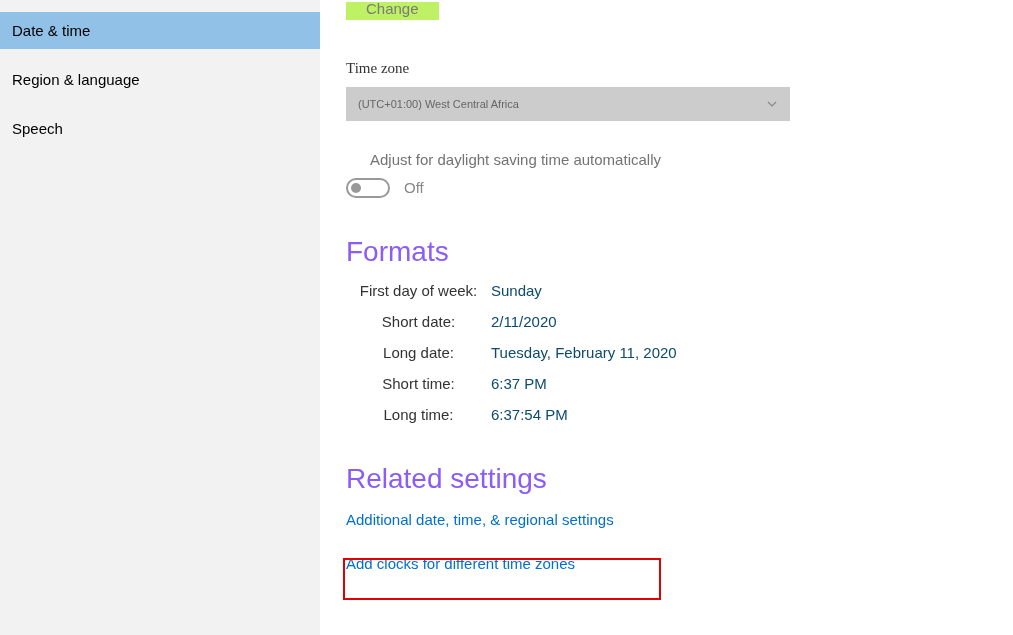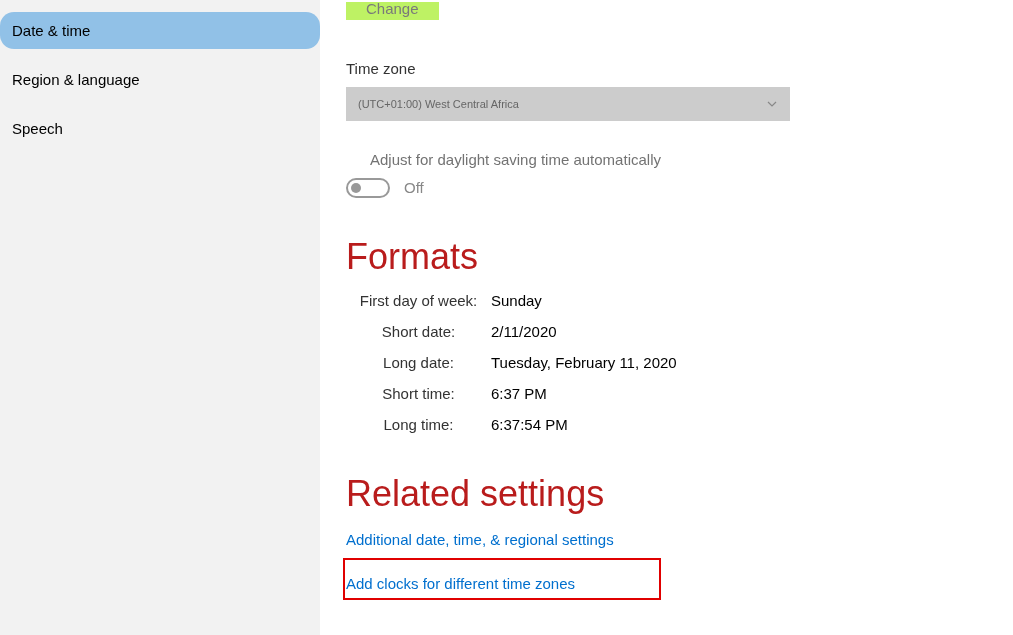--- a/index.html
+++ b/index.html
@@ -22,21 +22,20 @@
     }
     .sidebar-item {
       padding: 10px 12px;
       font-size: 15px;
       color: #000;
       cursor: pointer;
       margin-bottom: 12px;
     }
     .sidebar-item.selected {
       background: #91c1e7;
-      border-radius: 14px;
     }
     .main {
       flex: 1;
       padding: 0 0 0 26px;
       position: relative;
     }
     .change-btn {
       background: #bef264;
       color: #7a7a7a;
       padding: 5px 20px 8px 20px;
@@ -44,20 +43,21 @@
       border: none;
       margin-top: -6px;
       overflow: hidden;
       height: 18px;
       line-height: 0;
     }
     .section-label {
       font-size: 15px;
       color: #333;
       margin-top: 40px;
+      font-family: Liberation Serif, serif;
     }
     .dropdown {
       margin-top: 10px;
       width: 444px;
       height: 34px;
       background: #cccccc;
       color: #666666;
       display: flex;
       align-items: center;
       padding: 0 12px;
@@ -100,37 +100,37 @@
       width: 10px;
       height: 10px;
       background: #999999;
       border-radius: 50%;
     }
     .toggle-text {
       font-size: 15px;
       color: #888888;
     }
     .heading {
-      font-size: 36px;
+      font-size: 28px;
       font-weight: 400;
-      color: #b91c1c;
+      color: #8b5cf6;
       margin-top: 38px;
     }
     .format-row {
       display: flex;
       margin-top: 14px;
       font-size: 15px;
     }
     .format-row .label {
       width: 145px;
       color: #333;
       text-align: center;
     }
     .format-row .value {
-      color: #000000;
+      color: #0c4a6e;
     }
     .link {
       color: #006fce;
       font-size: 15px;
       margin-top: 16px;
       cursor: pointer;
       display: inline-block;
     }
     .heading.sub {
       margin-top: 40px;

